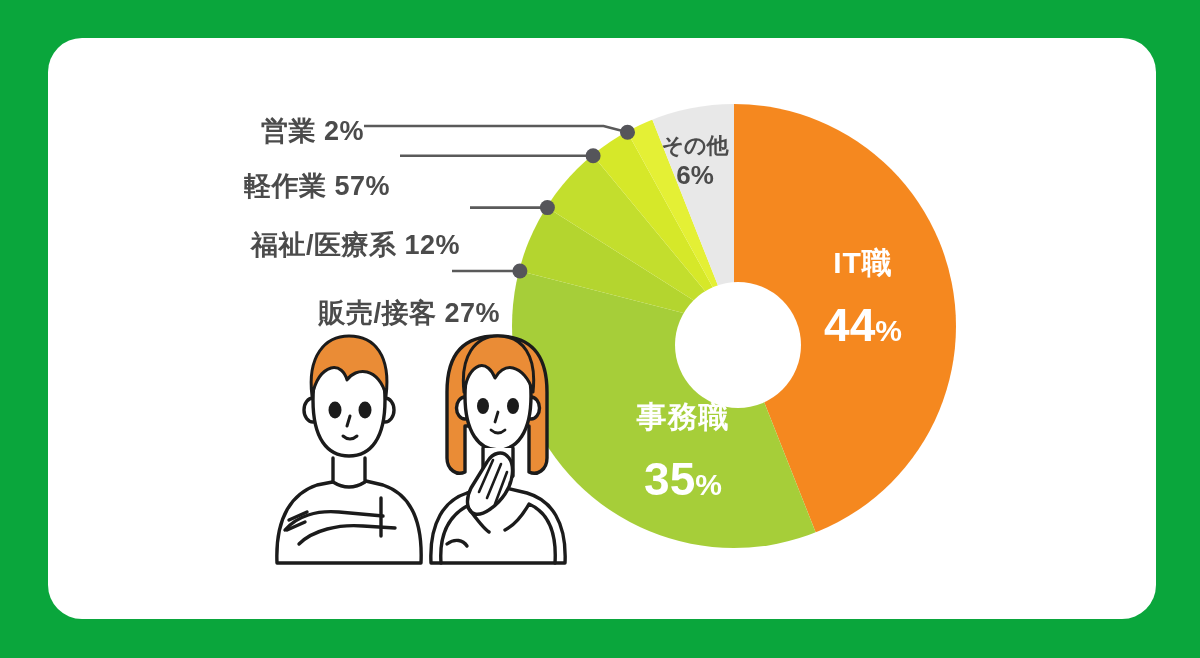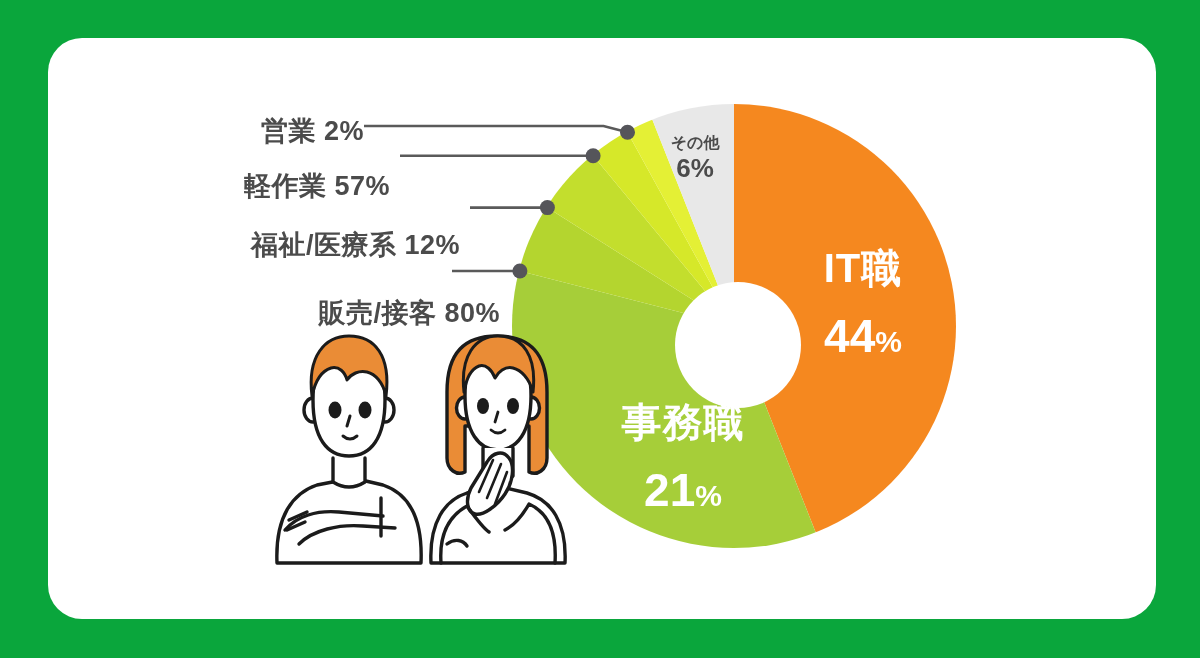--- a/index.html
+++ b/index.html
@@ -34,34 +34,34 @@
   
   .slice-label{
     position:absolute;
     color:#ffffff;
     text-align:center;
     white-space:nowrap;
     font-weight:bold;
     line-height:1.12;
     font-family:"Liberation Sans","DejaVu Sans",sans-serif;
   }
-  .slice-label .name{display:block;font-size:40px;letter-spacing:1px;}
+  .slice-label .name{display:block;font-size:30px;letter-spacing:1px;}
   .slice-label .num{display:block;font-size:46px;letter-spacing:0px;margin-top:20px;}
   .slice-label .num .sym{font-size:30px;}
 
   .gray-label{
     position:absolute;
     color:#4b4b4b;
     text-align:center;
     white-space:nowrap;
     line-height:1.2;
     font-weight:600;
     font-family:"Liberation Sans","DejaVu Sans",sans-serif;
   }
-  .gray-label .name{display:block;font-size:16px;}
+  .gray-label .name{display:block;font-size:22px;}
   .gray-label .num{display:block;font-size:26px;margin-top:1px;}
 
   .people{position:absolute;left:255px;top:330px;width:330px;height:235px;}
 </style>
 </head>
 <body>
 
 <div id="stage">
 
   <div class="card"></div>
@@ -99,30 +99,30 @@
           <circle cx="627.5" cy="132.3" r="7.5"></circle>
           <circle cx="593.1" cy="155.7" r="7.5"></circle>
           <circle cx="547.4" cy="207.6" r="7.5"></circle>
           <circle cx="519.9" cy="271.0" r="7.5"></circle>
         </g>
     </svg>
 
     <div class="callout" style="right:836px;top:113px;">営業  2%</div>
     <div class="callout" style="right:810px;top:168px;">軽作業  57%</div>
     <div class="callout" style="right:740px;top:227px;">福祉/医療系 12%</div>
-    <div class="callout" style="right:700px;top:295px;">販売/接客  80%</div>
+    <div class="callout" style="right:700px;top:295px;">販売/接客  27%</div>
 
     <div class="slice-label" style="left:768px;top:246px;width:190px;">
       <span class="name">IT職</span>
       <span class="num"><span>44</span><span class="sym">%</span></span>
     </div>
 
     <div class="slice-label" style="left:588px;top:400px;width:190px;">
       <span class="name">事務職</span>
-      <span class="num"><span>21</span><span class="sym">%</span></span>
+      <span class="num"><span>35</span><span class="sym">%</span></span>
     </div>
 
     <div class="gray-label" style="left:640px;top:133px;width:110px;">
       <span class="name">その他</span>
       <span class="num">6%</span>
     </div>
 
     <svg class="people" viewBox="0 0 330 235" xmlns="http://www.w3.org/2000/svg">
       <g stroke="#1b1b1b" stroke-width="3.4" stroke-linecap="round" stroke-linejoin="round" fill="#ffffff">
 

